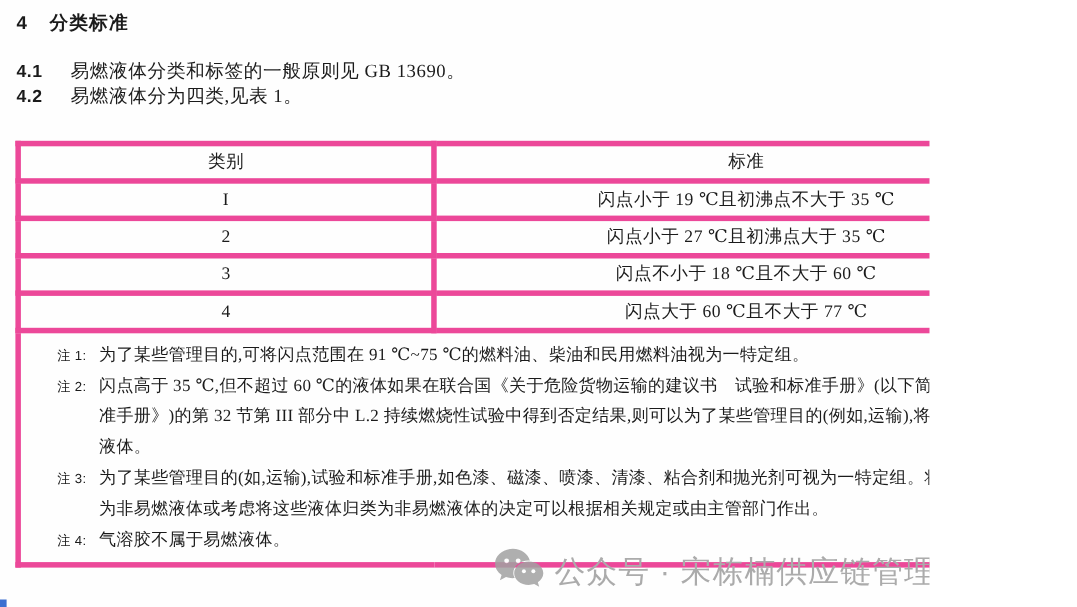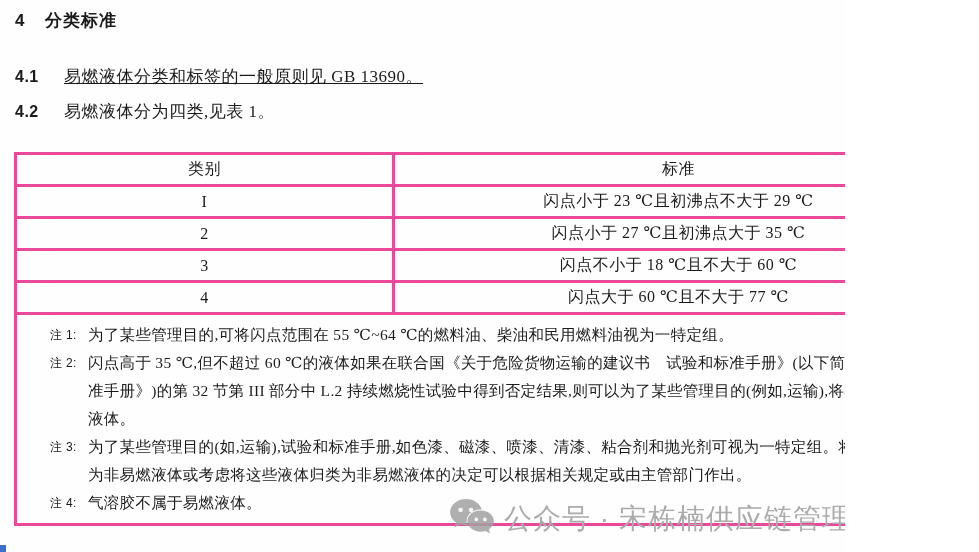--- a/index.html
+++ b/index.html
@@ -21,25 +21,24 @@
     padding: 9px 0 0 15px;
     font-family: "Liberation Sans", "DejaVu Sans", sans-serif;
     font-weight: 700;
     font-size: 17px;
     letter-spacing: 1px;
   }
   .sec-heading .h-num { display: inline-block; min-width: 30px; }
   
   .clause {
     padding-left: 15px;
-    margin-top: 12px;
     font-size: 17px;
     letter-spacing: 0.5px;
   }
-  .clause.first { margin-top: 33px; text-decoration: underline; }
+  .clause.first { margin-top: 21px; }
   .clause .c-num {
     display: inline-block;
     min-width: 49px;
     font-family: "Liberation Sans", "DejaVu Sans", sans-serif;
     font-weight: 700;
     font-size: 16px;
   }
   
   .tbl-caption {
     margin-top: 27px;
@@ -51,21 +50,21 @@
   }
   
   table.cls-table {
     margin: 29px 0 0 14px;
     width: 951px;
     border-collapse: collapse;
     table-layout: fixed;
   }
   table.cls-table th,
   table.cls-table td {
-    border: 3px solid #ec4899;
+    border: 5px solid #ec4899;
     font-size: 16px;
     text-align: center;
     padding: 0;
     height: 29px;
     font-weight: 400;
     letter-spacing: 0.5px;
   }
   table.cls-table col.c1 { width: 378px; }
   table.cls-table td.notes-cell {
     text-align: left;
@@ -143,38 +142,38 @@
       </colgroup>
     <thead>
       <tr>
         <th>类别</th>
         <th>标准</th>
       </tr>
     </thead>
     <tbody>
       <tr>
         <td>I</td>
-        <td>闪点小于 23 ℃且初沸点不大于 29 ℃</td>
+        <td>闪点小于 19 ℃且初沸点不大于 35 ℃</td>
       </tr>
       <tr>
         <td>2</td>
         <td>闪点小于 27 ℃且初沸点大于 35 ℃</td>
       </tr>
       <tr>
         <td>3</td>
         <td>闪点不小于 18 ℃且不大于 60 ℃</td>
       </tr>
       <tr>
         <td>4</td>
         <td>闪点大于 60 ℃且不大于 77 ℃</td>
       </tr>
       <tr>
         <td class="notes-cell" colspan="2">
           <div class="note">
-            <span class="note-label">注 1:</span><span class="note-text">为了某些管理目的,可将闪点范围在 55 ℃~64 ℃的燃料油、柴油和民用燃料油视为一特定组。</span>
+            <span class="note-label">注 1:</span><span class="note-text">为了某些管理目的,可将闪点范围在 91 ℃~75 ℃的燃料油、柴油和民用燃料油视为一特定组。</span>
           </div>
           <div class="note">
             <span class="note-label">注 2:</span><span class="note-text">闪点高于 35 ℃,但不超过 60 ℃的液体如果在联合国《关于危险货物运输的建议书　试验和标准手册》(以下简称《试验和标准手册》)的第 32 节第 III 部分中 L.2 持续燃烧性试验中得到否定结果,则可以为了某些管理目的(例如,运输),将其视为非易燃液体。</span>
           </div>
           <div class="note">
             <span class="note-label">注 3:</span><span class="note-text">为了某些管理目的(如,运输),试验和标准手册,如色漆、磁漆、喷漆、清漆、粘合剂和抛光剂可视为一特定组。将这些液体归类为非易燃液体或考虑将这些液体归类为非易燃液体的决定可以根据相关规定或由主管部门作出。</span>
           </div>
           <div class="note">
             <span class="note-label">注 4:</span><span class="note-text">气溶胶不属于易燃液体。</span>
           </div>

